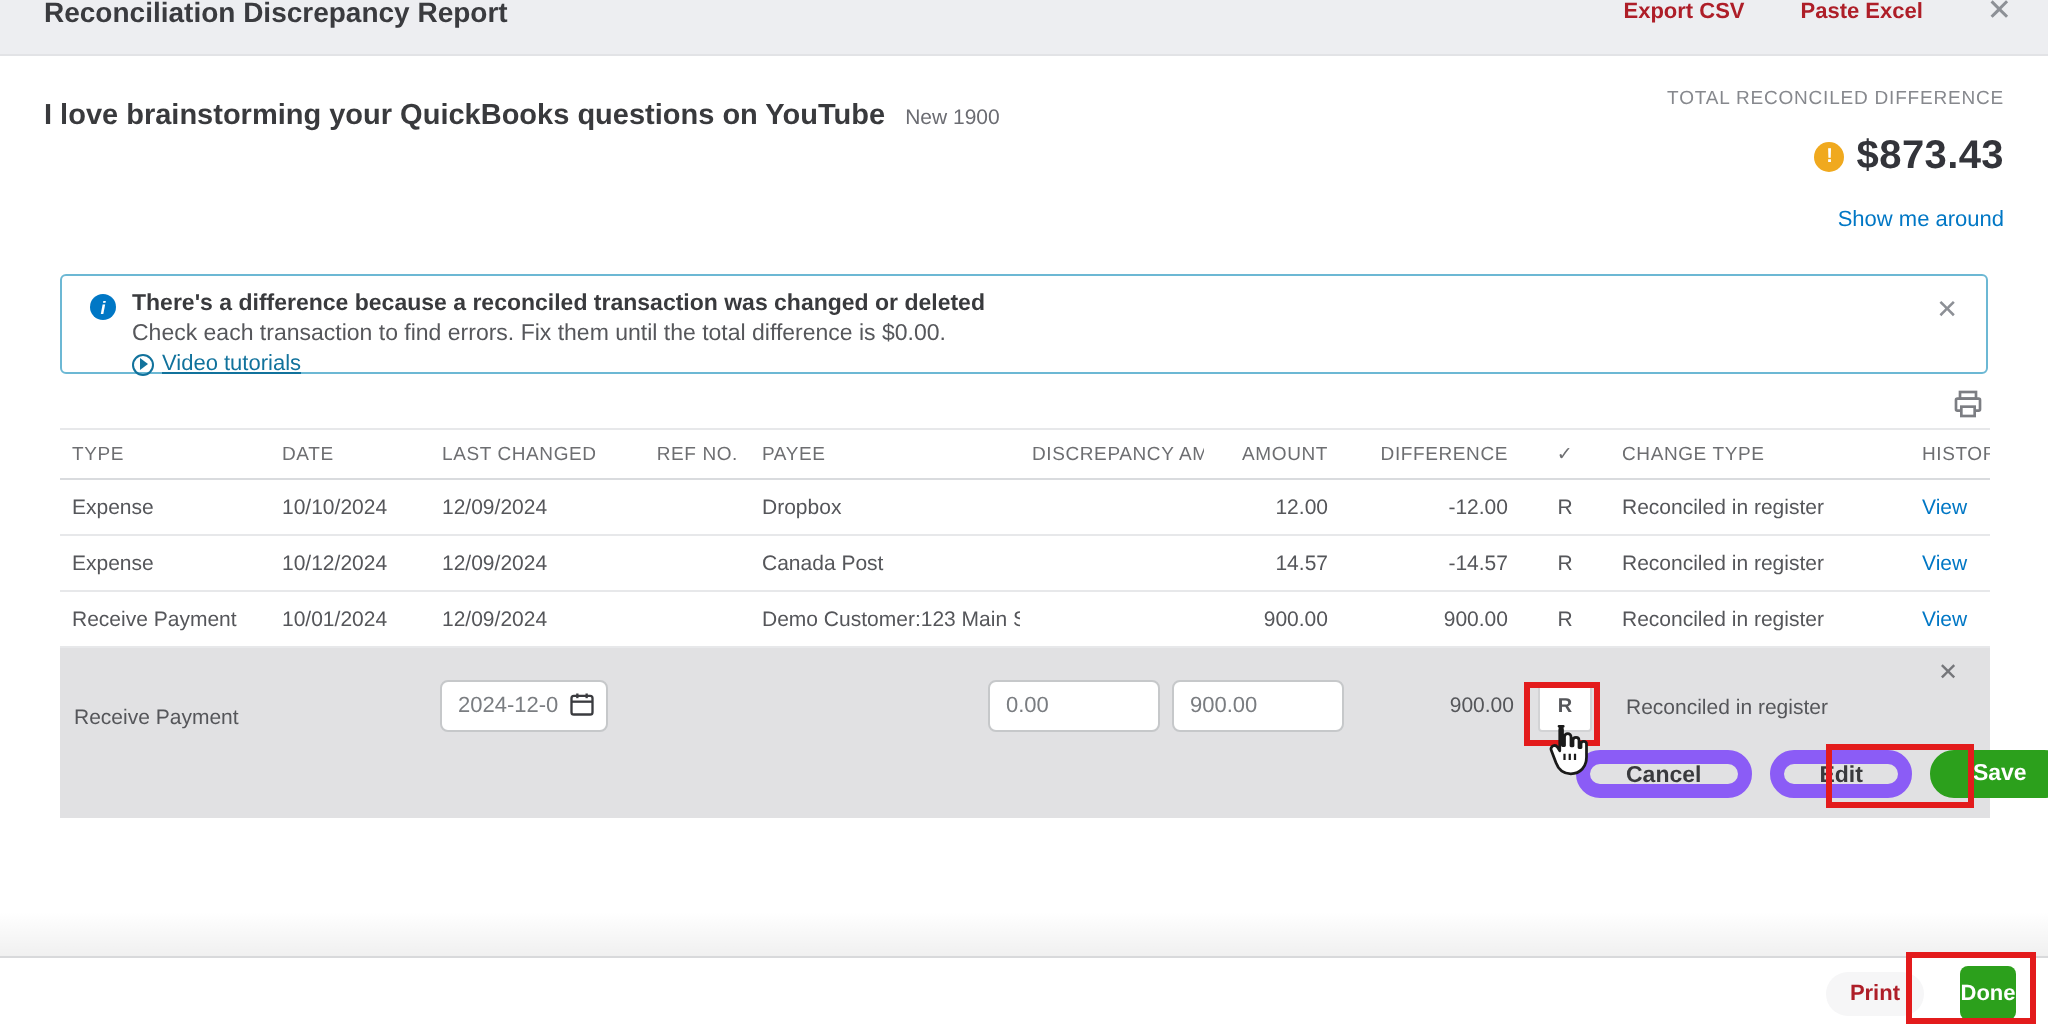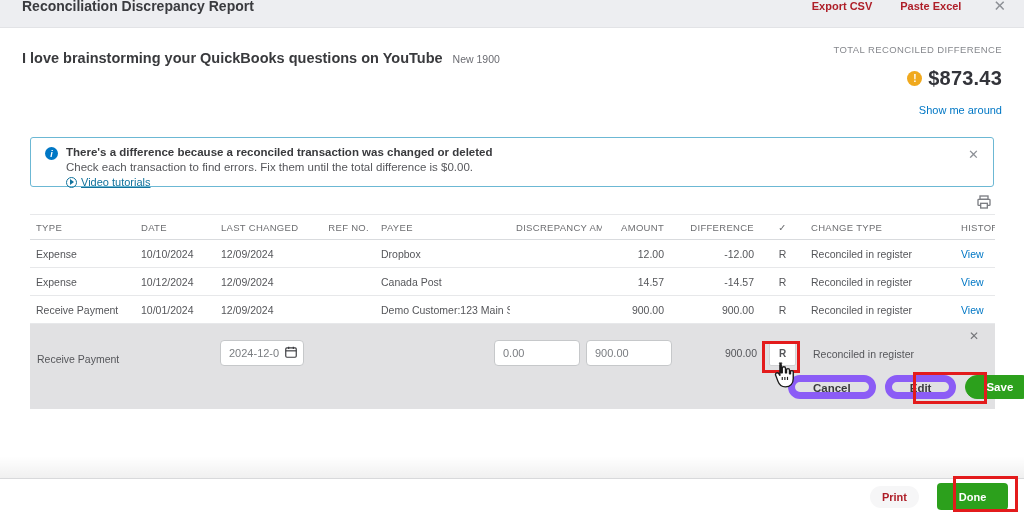--- a/index.html
+++ b/index.html
@@ -98,21 +98,21 @@
 
   
   .pre-footer-shade { position:absolute; left:0; top:456px; width:1024px; height:22px;
     background:linear-gradient(to bottom, rgba(0,0,0,0) , rgba(0,0,0,0.06)); }
   .footer {
     position:absolute; left:0; top:478px; width:1024px; height:36px; background:#fff;
     border-top:1px solid #d8d9db; display:flex; align-items:center; justify-content:flex-end; gap:18px; padding-right:16px;
   }
   .print-btn { color:#ae1e28; font-size:11px; font-weight:bold; background:#f6f6f7; border-radius:12px; padding:5px 12px; cursor:pointer; }
   .done-btn {
-    width:71px; height:27px; background:#2ca01c; border:none; border-radius:4px;
+    width:28px; height:27px; background:#2ca01c; border:none; border-radius:4px;
     color:#fff; font-size:11px; font-weight:bold; cursor:pointer; font-family:inherit;
   }
 
   
   .anno { position:absolute; border:3px solid #e31b1c; pointer-events:none; z-index:30; }
   .anno-r    { left:762px; top:341px; width:38px; height:32px; }
   .anno-save { left:913px; top:372px; width:74px; height:32px; }
   .anno-done { left:953px; top:476px; width:65px; height:36px; }
 
   

